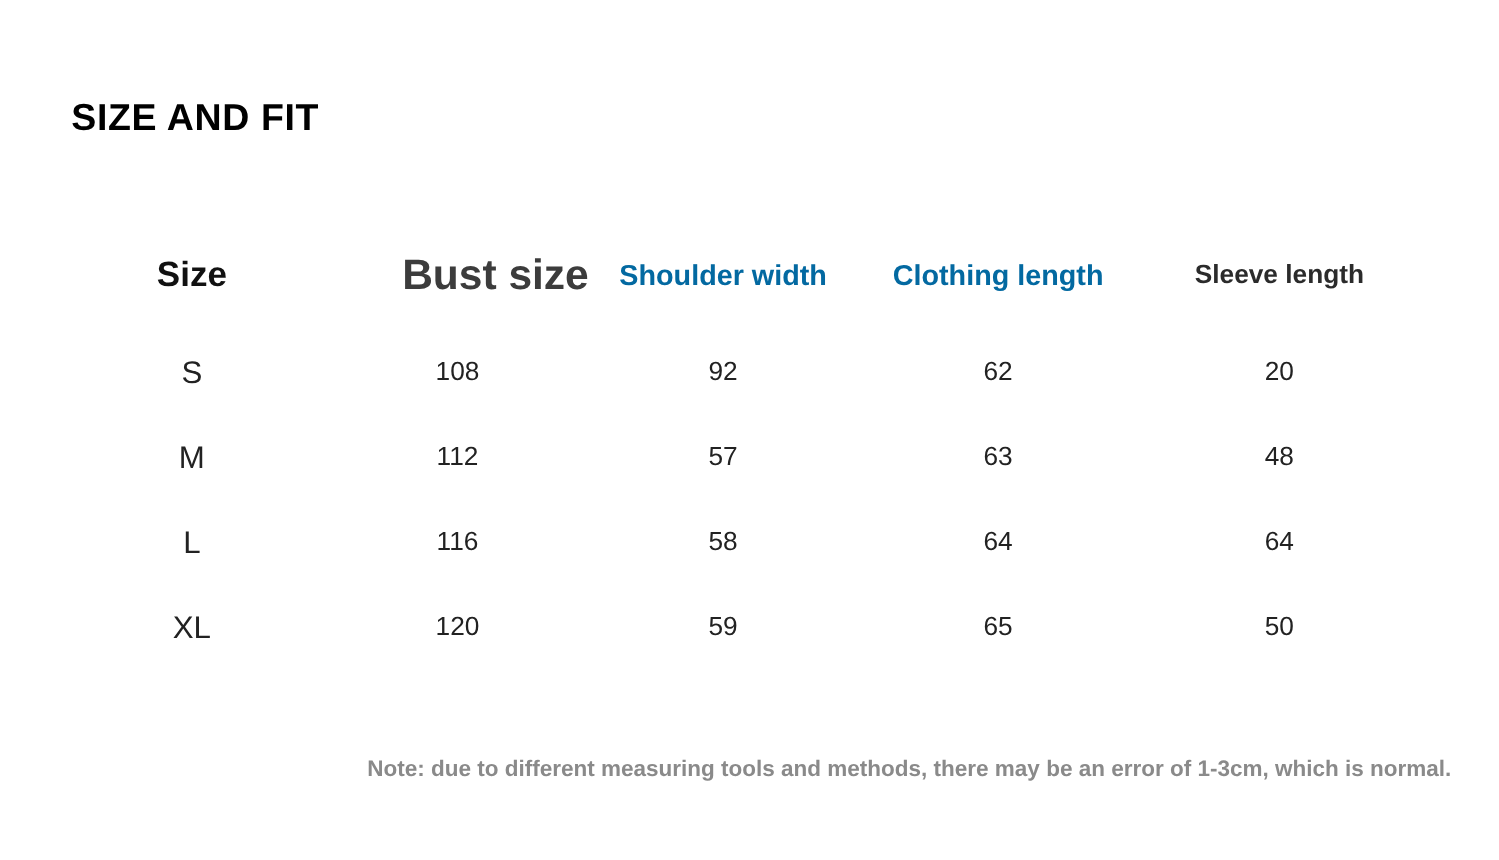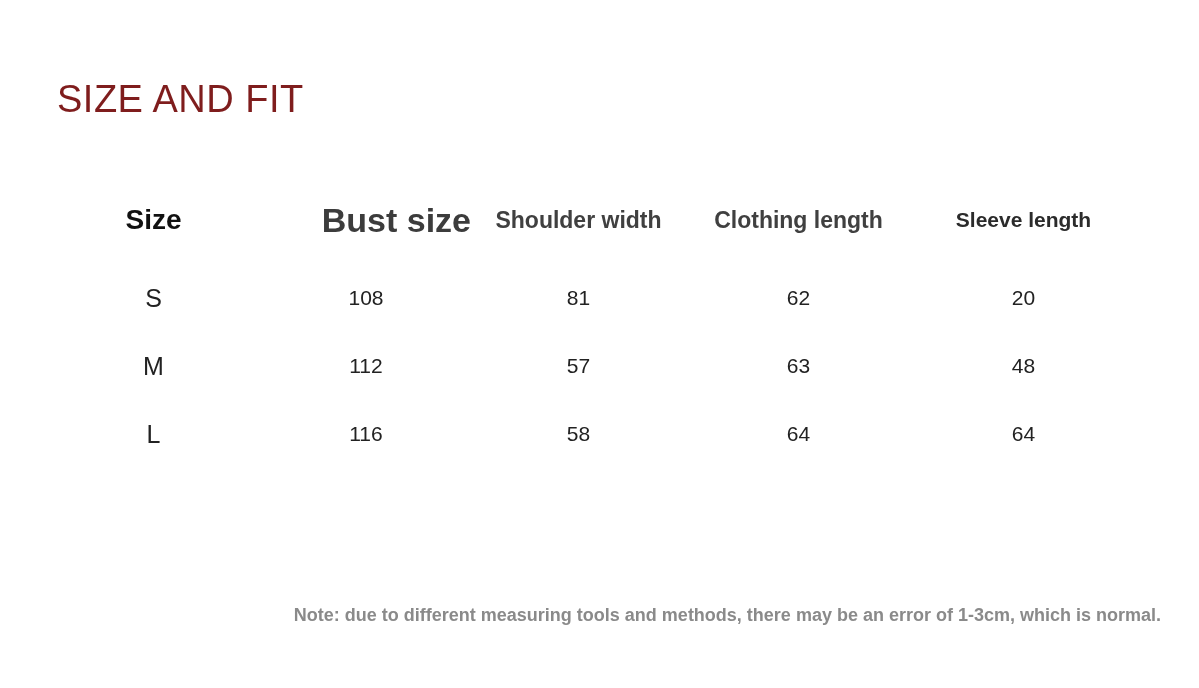--- a/index.html
+++ b/index.html
@@ -17,24 +17,24 @@
   }
   .page {
     position: relative;
     width: 1199px;
     height: 688px;
   }
   .section-title {
     position: absolute;
     left: 57px;
     top: 78px;
-    font-size: 38px;
-    font-weight: normal;
+    font-size: 30px;
+    font-weight: bold;
     letter-spacing: 0.5px;
-    color: #7f1d1d;
+    color: #000000;
   }
   .size-table {
     position: absolute;
     left: 46px;
     top: 176px;
     width: 1090px;
     border-collapse: collapse;
     table-layout: fixed;
   }
   .size-table col.c0 { width: 215px; }
@@ -55,21 +55,21 @@
     color: #111111;
   }
   .size-table th.h1 {
     font-size: 34px;
     color: #3c3c3c;
     text-align: right;
   }
   .size-table th.h2,
   .size-table th.h3 {
     font-size: 23px;
-    color: #404040;
+    color: #0369a1;
   }
   .size-table th.h4 {
     font-size: 21px;
     color: #2b2b2b;
     line-height: 1.15;
   }
   .head-row { height: 88px; }
 
   .size-table td {
     text-align: center;
@@ -114,36 +114,43 @@
         <th class="h1">Bust size</th>
         <th class="h2">Shoulder width</th>
         <th class="h3">Clothing length</th>
         <th class="h4">Sleeve length</th>
       </tr>
     </thead>
     <tbody>
       <tr>
         <td class="size-cell">S</td>
         <td>108</td>
-        <td>81</td>
+        <td>92</td>
         <td>62</td>
         <td>20</td>
       </tr>
       <tr>
         <td class="size-cell">M</td>
         <td>112</td>
         <td>57</td>
         <td>63</td>
         <td>48</td>
       </tr>
       <tr>
         <td class="size-cell">L</td>
         <td>116</td>
         <td>58</td>
         <td>64</td>
         <td>64</td>
       </tr>
+      <tr>
+        <td class="size-cell">XL</td>
+        <td>120</td>
+        <td>59</td>
+        <td>65</td>
+        <td>50</td>
+      </tr>
     </tbody>
   </table>
 
   <div class="note">Note: due to different measuring tools and methods, there may be an error of 1-3cm, which is normal.</div>
 
 </div>
 
 </body></html>

